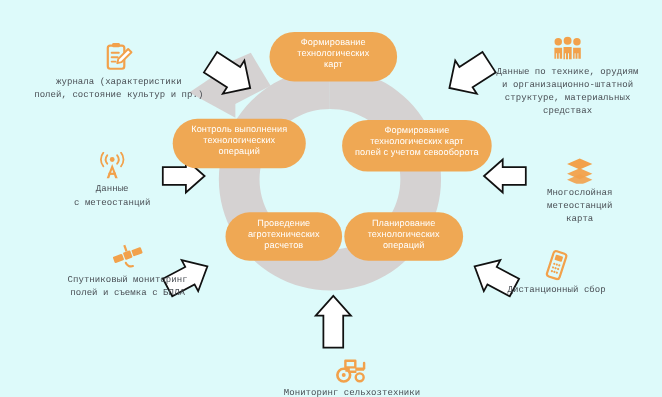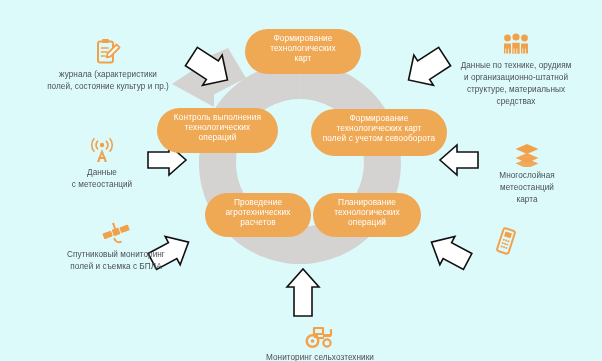--- a/index.html
+++ b/index.html
@@ -45,20 +45,21 @@
   #node-left      { left: 157px; top: 108px; width: 121px; height: 45px; font-size: 8.3px; }
 
   
   .label {
     position: absolute;
     text-align: center;
     color: #4a4f55;
     font-size: 8.2px;
     line-height: 1.45;
     letter-spacing: .05px;
+    font-family: Liberation Mono, monospace;
   }
   .label .cap { display: block; }
   .ico {
     display: block;
     margin: 0 auto 3px auto;
     line-height: 0;
   }
 
   #lab-journal   { left: 16px;  top: 38px;  width: 184px; }
   #lab-personnel { left: 430px; top: 33px;  width: 172px; }
@@ -247,20 +248,21 @@
         <circle cx="13.4" cy="13.5" r="1" fill="#f2a14b"></circle>
         <circle cx="8.6" cy="17" r="1" fill="#f2a14b"></circle>
         <circle cx="11" cy="17" r="1" fill="#f2a14b"></circle>
         <circle cx="13.4" cy="17" r="1" fill="#f2a14b"></circle>
         <circle cx="8.6" cy="20.5" r="1" fill="#f2a14b"></circle>
         <circle cx="11" cy="20.5" r="1" fill="#f2a14b"></circle>
         <circle cx="13.4" cy="20.5" r="1" fill="#f2a14b"></circle>
       </g>
     </svg>
   </span>
+  <span class="cap">Дистанционный сбор</span>
 </div>
 
 <div class="label" id="lab-tractor">
   <span class="ico">
     <svg width="32" height="24" viewBox="0 0 32 24">
       <path d="M10 3 h9 v6 h-9 Z" fill="none" stroke="#f2a14b" stroke-width="2.2" stroke-linejoin="round"></path>
       <path d="M19 9 h8 v3 h-8 Z" fill="#f2a14b"></path>
       <path d="M10 9 h4 v4 h-4 Z" fill="#f2a14b"></path>
       <circle cx="8.5" cy="16" r="5.8" fill="none" stroke="#f2a14b" stroke-width="2.4"></circle>
       <circle cx="8.5" cy="16" r="1.8" fill="#f2a14b"></circle>

